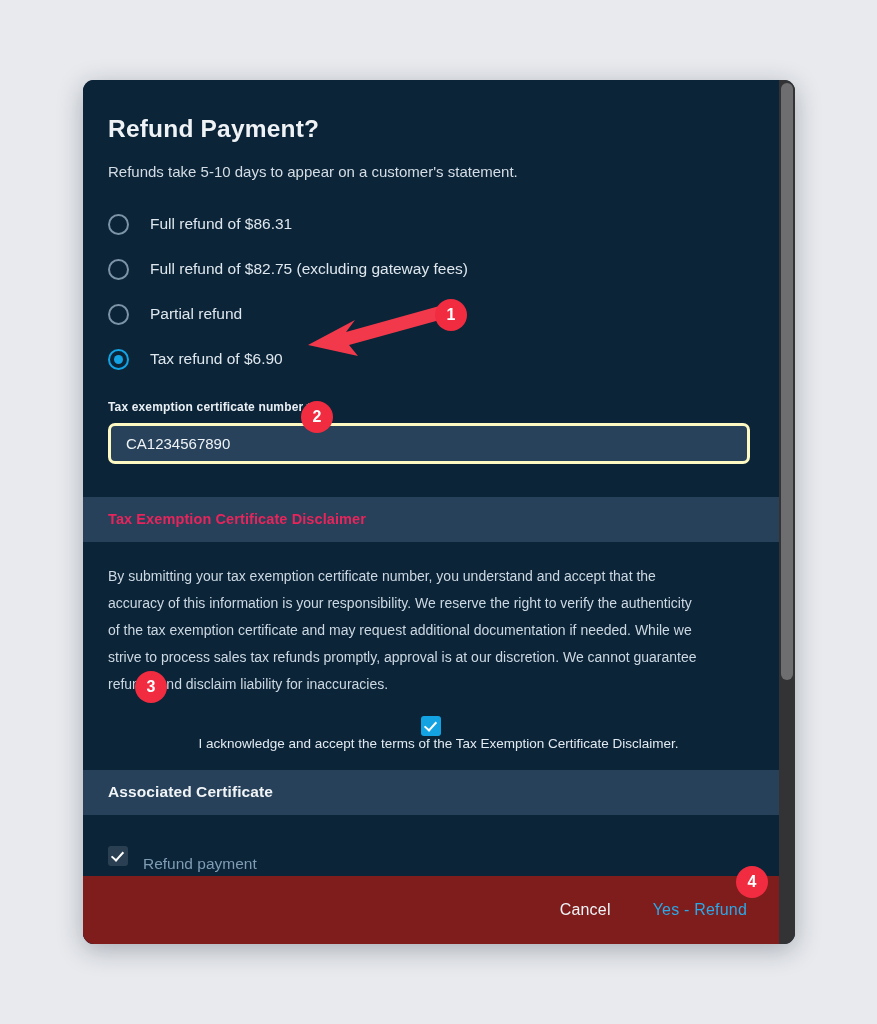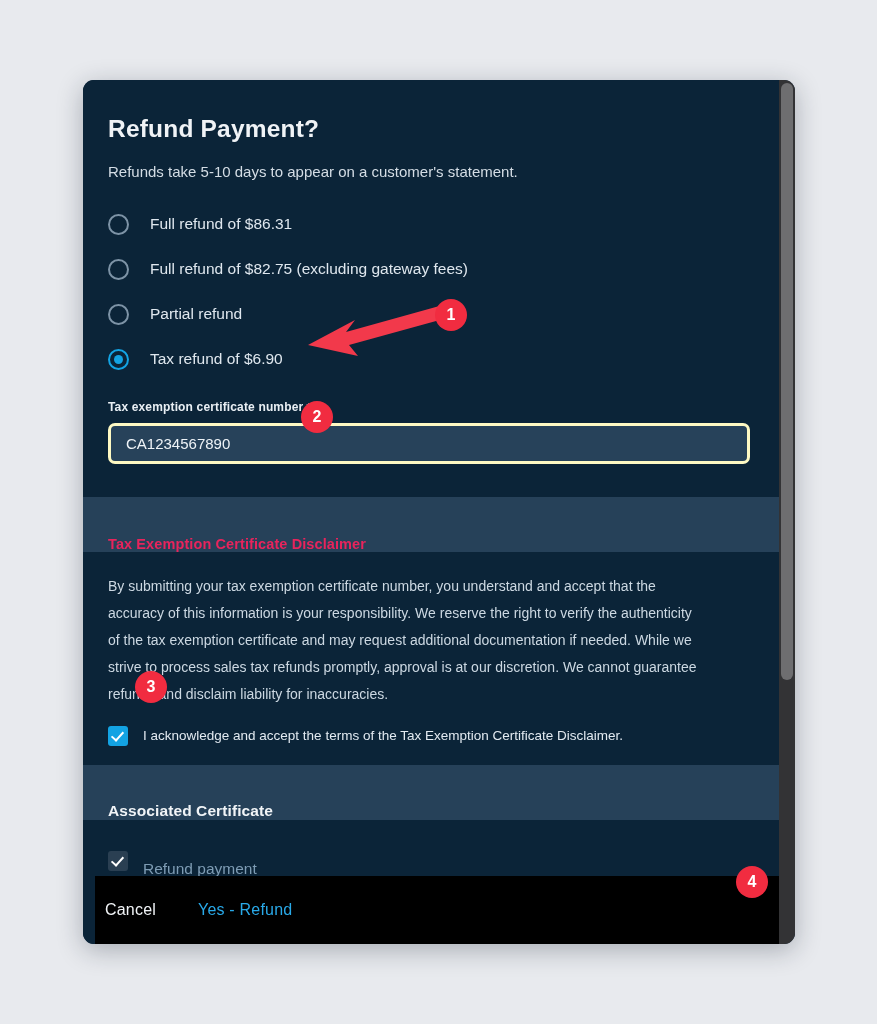--- a/index.html
+++ b/index.html
@@ -130,23 +130,23 @@
     font-family: "Liberation Sans", sans-serif;
     font-size: 15px;
     padding: 0 15px;
     outline: none;
   }
   #field-spacer { height: 33px; }
 
   
   .section-bar {
     background: #264159;
-    height: 55px;
-    display: flex;
-    align-items: flex-end;
+    height: 45px;
+    display: flex;
+    align-items: center;
     padding: 0 25px;
     box-sizing: border-box;
   }
   #disclaimer-heading {
     font-size: 14.5px;
     font-weight: bold;
     color: #e8245c;
     letter-spacing: 0.1px;
   }
   #subscription-heading {
@@ -164,20 +164,21 @@
     line-height: 27px;
     width: 648px;
     box-sizing: border-box;
   }
 
   
   #acknowledge-row {
     display: flex;
     align-items: center;
     padding: 18px 25px 19px 25px;
+    flex-direction: column;
   }
   .cb {
     width: 20px; height: 20px;
     border-radius: 3px;
     flex: 0 0 auto;
     position: relative;
   }
   .cb.active { background: #13a3e3; }
   .cb.muted  { background: #2a3f52; }
   .cb::after {
@@ -205,27 +206,28 @@
   .sub-label {
     margin-left: 15px;
     font-size: 15.5px;
     color: #7e9cb4;
     margin-top: 16px;
   }
 
   
   #modal-footer {
     position: absolute;
-    left: 12px;
+    left: 0;
     bottom: 0;
     width: 696px;
     height: 68px;
-    background: #000000;
-    display: flex;
-    align-items: center;
+    background: #7f1d1d;
+    display: flex;
+    align-items: center;
+    justify-content: flex-end;
     padding-right: 22px;
     box-sizing: border-box;
   }
   .footer-btn {
     background: none;
     border: none;
     font-family: "Liberation Sans", sans-serif;
     font-size: 16px;
     letter-spacing: 0.2px;
     cursor: pointer;

